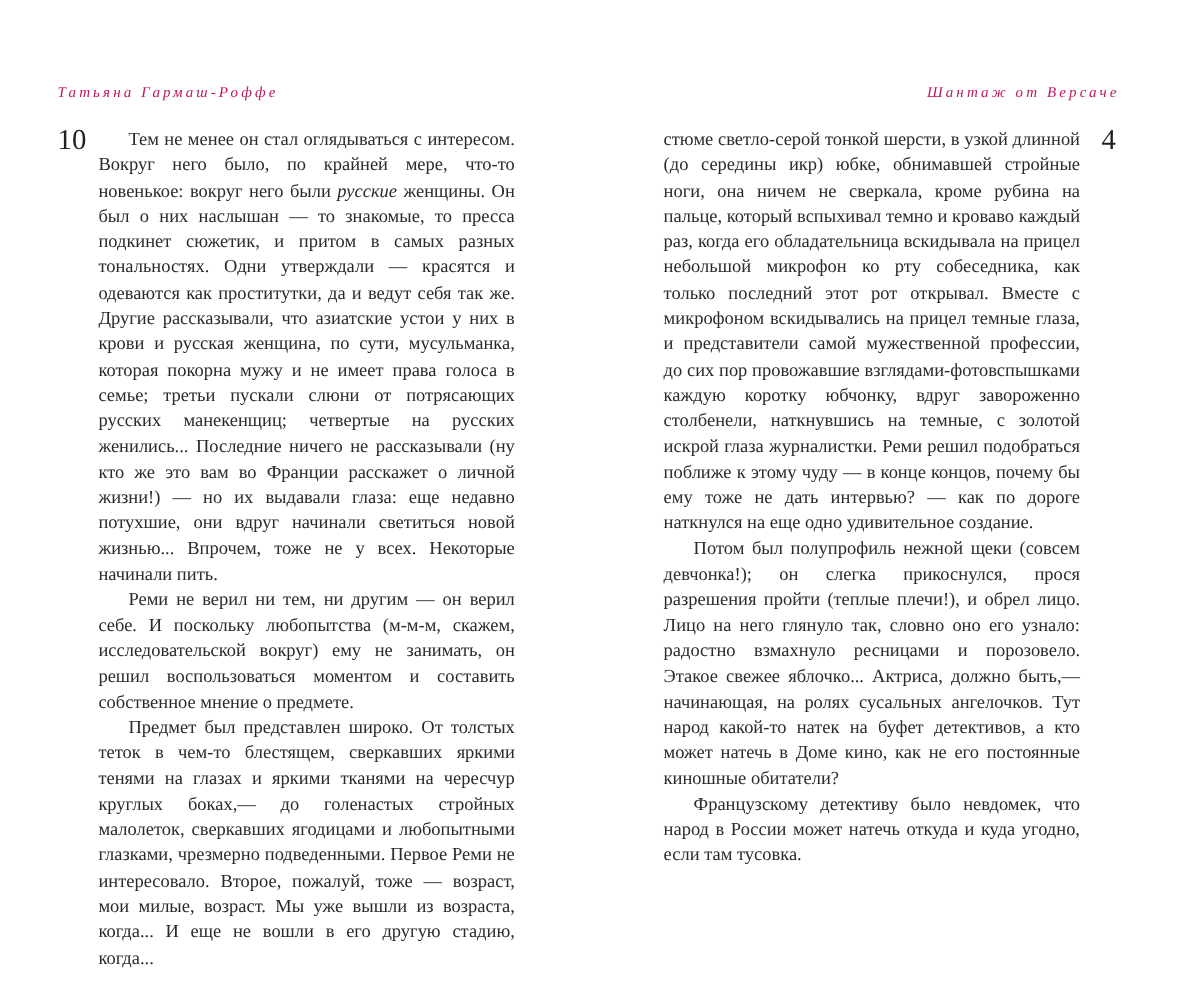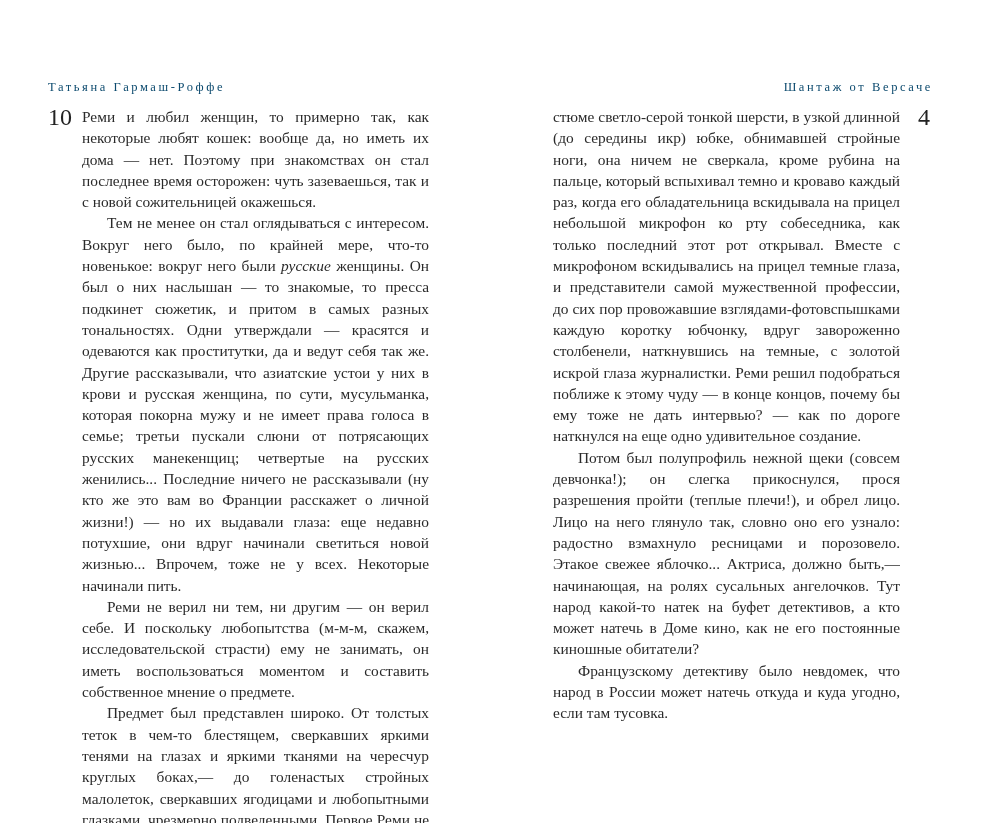--- a/index.html
+++ b/index.html
@@ -1,19 +1,19 @@
 <!DOCTYPE html>
 <html><head>
 <meta charset="utf-8">
 <style>
   html, body { margin:0; padding:0; background:#ffffff; }
   body { width:1000px; height:823px; position:relative; overflow:hidden;
          font-family:"Liberation Serif","DejaVu Serif",serif; color:#222; }
-  .running-head { position:absolute; top:80px; font-size:12.5px;
-                  letter-spacing:2.6px; color:#0c4a6e; white-space:nowrap; }
+  .running-head { position:absolute; top:70px; font-style:italic; font-size:12.5px;
+                  letter-spacing:2.6px; color:#be185d; white-space:nowrap; }
   .rh-left { left:48px; }
   .rh-right { right:67px; text-align:right; }
   .page-num { position:absolute; top:104px; font-size:24px; color:#222; }
   .pn-left { left:48px; }
   .pn-right { left:918px; }
   .column { position:absolute; top:106px; width:347px; font-size:15.4px;
             line-height:21.3px; text-align:justify; hyphens:manual; color:#2a2a2a; }
   .col-left { left:82px; }
   .col-right { left:553px; }
   .column p { margin:0; text-indent:0; }
@@ -22,23 +22,22 @@
   .gutter { position:absolute; left:499px; top:0; width:2px; height:823px; background:transparent; }
 </style>
 </head>
 <body>
 
 <div class="spread">
   <div class="page left-page">
     <div class="running-head rh-left">Татьяна Гармаш-Роффе</div>
     <div class="page-num pn-left">10</div>
     <div class="column col-left">
-      <p>Реми и любил женщин, то примерно так, как некоторые любят кошек: вообще да, но иметь их дома — нет. Поэтому при знакомствах он стал последнее время осторожен: чуть зазеваешься, так и с новой сожительницей окажешься.</p>
       <p class="indent"><span>Тем не менее он стал оглядываться с интересом. Вокруг него было, по крайней мере, что-то новенькое: вокруг него были </span><em>русские</em><span> женщины. Он был о них наслышан — то знакомые, то пресса подкинет сюжетик, и притом в самых разных тональностях. Одни утверждали — красятся и одеваются как проститутки, да и ведут себя так же. Другие рассказывали, что азиатские устои у них в крови и русская женщина, по сути, мусульманка, которая покорна мужу и не имеет права голоса в семье; третьи пускали слюни от потрясающих русских манекенщиц; четвертые на русских женились... Последние ничего не рассказывали (ну кто же это вам во Франции расскажет о личной жизни!) — но их выдавали глаза: еще недавно потухшие, они вдруг начинали светиться новой жизнью... Впрочем, тоже не у всех. Некоторые начинали пить.</span></p>
-      <p class="indent">Реми не верил ни тем, ни другим — он верил себе. И поскольку любопытства (м-м-м, скажем, исследовательской страсти) ему не занимать, он иметь воспользоваться моментом и составить собственное мнение о предмете.</p>
+      <p class="indent">Реми не верил ни тем, ни другим — он верил себе. И поскольку любопытства (м-м-м, скажем, исследовательской вокруг) ему не занимать, он решил воспользоваться моментом и составить собственное мнение о предмете.</p>
       <p class="indent">Предмет был представлен широко. От толстых теток в чем-то блестящем, сверкавших яркими тенями на глазах и яркими тканями на чересчур круглых боках,— до голенастых стройных малолеток, сверкавших ягодицами и любопытными глазками, чрезмерно подведенными. Первое Реми не интересовало. Второе, пожалуй, тоже — возраст, мои милые, возраст. Мы уже вышли из возраста, когда... И еще не вошли в его другую стадию, когда...</p>
 
     </div>
   </div>
 
   <div class="gutter"></div>
 
   <div class="page right-page">
     <div class="running-head rh-right">Шантаж от Версаче</div>
     <div class="page-num pn-right">4</div>

